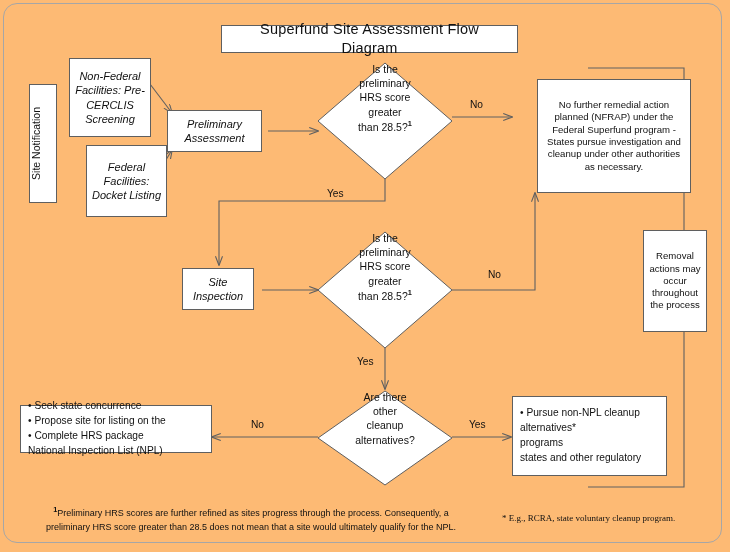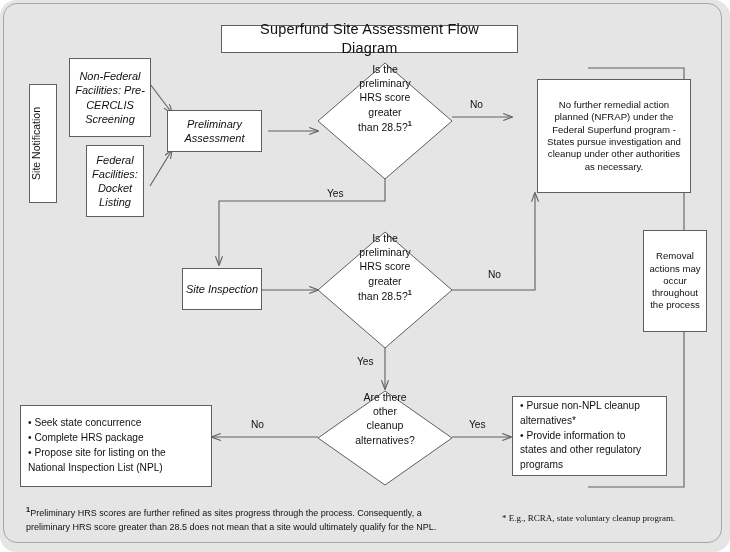--- a/index.html
+++ b/index.html
@@ -1,22 +1,21 @@
 <!DOCTYPE html>
 <html><head>
 <meta charset="utf-8">
 <style>
   html,body{margin:0;padding:0;background:#ffffff;}
   body{font-family:"Liberation Sans",sans-serif;}
   #root{
     position:relative;
     width:730px;height:552px;
     overflow:hidden;
-    background:#e5e5e5;
-    border-radius:16px;
+    background:#fdba74;
   }
   #frame{
     position:absolute;left:3px;top:3px;
     width:719px;height:540px;
     border:1px solid #a6a6a6;
     border-radius:14px;
     box-sizing:border-box;
   }
   .node{
     position:absolute;
@@ -132,21 +131,21 @@
   </div>
 
   <div class="node" style="left:29px;top:84px;width:28px;height:119px;">
     <span class="vtext">Site Notification</span>
   </div>
 
   <div class="node small" style="left:69px;top:58px;width:82px;height:79px;padding:0 4px;">
     <span>Non-Federal Facilities: Pre-CERCLIS Screening</span>
   </div>
 
-  <div class="node small" style="left:86px;top:145px;width:58px;height:72px;padding:0 4px;">
+  <div class="node small" style="left:86px;top:145px;width:81px;height:72px;padding:0 4px;">
     <span>Federal Facilities: Docket Listing</span>
   </div>
 
   <div class="node small" style="left:167px;top:110px;width:95px;height:42px;">
     <span>Preliminary Assessment</span>
   </div>
 
   <div class="diamond" style="left:317px;top:62px;width:136px;height:118px;">
     <svg width="136" height="118" viewBox="0 0 136 118">
       <polygon points="68,1 135,59 68,117 1,59" fill="#ffffff" stroke="#5f5f5f" stroke-width="1"></polygon>
@@ -163,21 +162,21 @@
   </div>
 
   <div class="node tiny" style="left:513px;top:79px;width:154px;height:114px;padding:0 5px;margin-left:24px;">
     <span>No further remedial action planned (NFRAP) under the Federal Superfund program - States pursue investigation and cleanup under other authorities as necessary.</span>
   </div>
 
   <div class="node tiny" style="left:643px;top:230px;width:64px;height:102px;padding:0 3px;">
     <span>Removal actions may occur throughout the process</span>
   </div>
 
-  <div class="node small" style="left:182px;top:268px;width:80px;height:42px;">
+  <div class="node small" style="left:182px;top:268px;width:72px;height:42px;">
     <span>Site Inspection</span>
   </div>
 
   <div class="diamond" style="left:317px;top:231px;width:136px;height:118px;">
     <svg width="136" height="118" viewBox="0 0 136 118">
       <polygon points="68,1 135,59 68,117 1,59" fill="#ffffff" stroke="#5f5f5f" stroke-width="1"></polygon>
     </svg>
     <div class="dtext">
       <div>
         <div>Is the</div>
@@ -196,46 +195,45 @@
     <div class="dtext">
       <div>
         <div>Are there</div>
         <div>other</div>
         <div>cleanup</div>
         <div>alternatives?</div>
       </div>
     </div>
   </div>
 
-  <div class="node bullets" style="left:20px;top:405px;width:192px;height:82px;">
+  <div class="node bullets" style="left:20px;top:405px;width:192px;height:48px;">
     <span>
       <div>• Seek state concurrence</div>
+      <div>• Propose site for listing on the</div>
       <div>• Complete HRS package</div>
-      <div>• Propose site for listing on the</div>
       <div>National Inspection List (NPL)</div>
     </span>
   </div>
 
   <div class="node bullets" style="left:512px;top:396px;width:155px;height:80px;">
     <span>
       <div>• Pursue non-NPL cleanup</div>
       <div>alternatives*</div>
-      <div>• Provide information to</div>
+      <div>programs</div>
       <div>states and other regulatory</div>
-      <div>programs</div>
     </span>
   </div>
 
   <div class="edgelabel" style="left:470px;top:99px;">No</div>
   <div class="edgelabel" style="left:327px;top:188px;">Yes</div>
   <div class="edgelabel" style="left:488px;top:269px;">No</div>
   <div class="edgelabel" style="left:357px;top:356px;">Yes</div>
   <div class="edgelabel" style="left:251px;top:419px;">No</div>
   <div class="edgelabel" style="left:469px;top:419px;">Yes</div>
 
-  <div class="footnote" style="left:26px;top:504px;width:450px;">
+  <div class="footnote" style="left:26px;top:504px;width:450px;text-align:center;">
     <div><sup>1</sup><span>Preliminary HRS scores are further refined as sites progress through the process. Consequently, a</span></div>
     <div>preliminary HRS score greater than 28.5 does not mean that a site would ultimately qualify for the NPL.</div>
   </div>
 
   <div class="footnote" style="left:502px;top:512px;width:215px;font-family:Liberation Serif, serif;">* E.g., RCRA, state voluntary cleanup program.</div>
 
 </div>
 
 </body></html>

